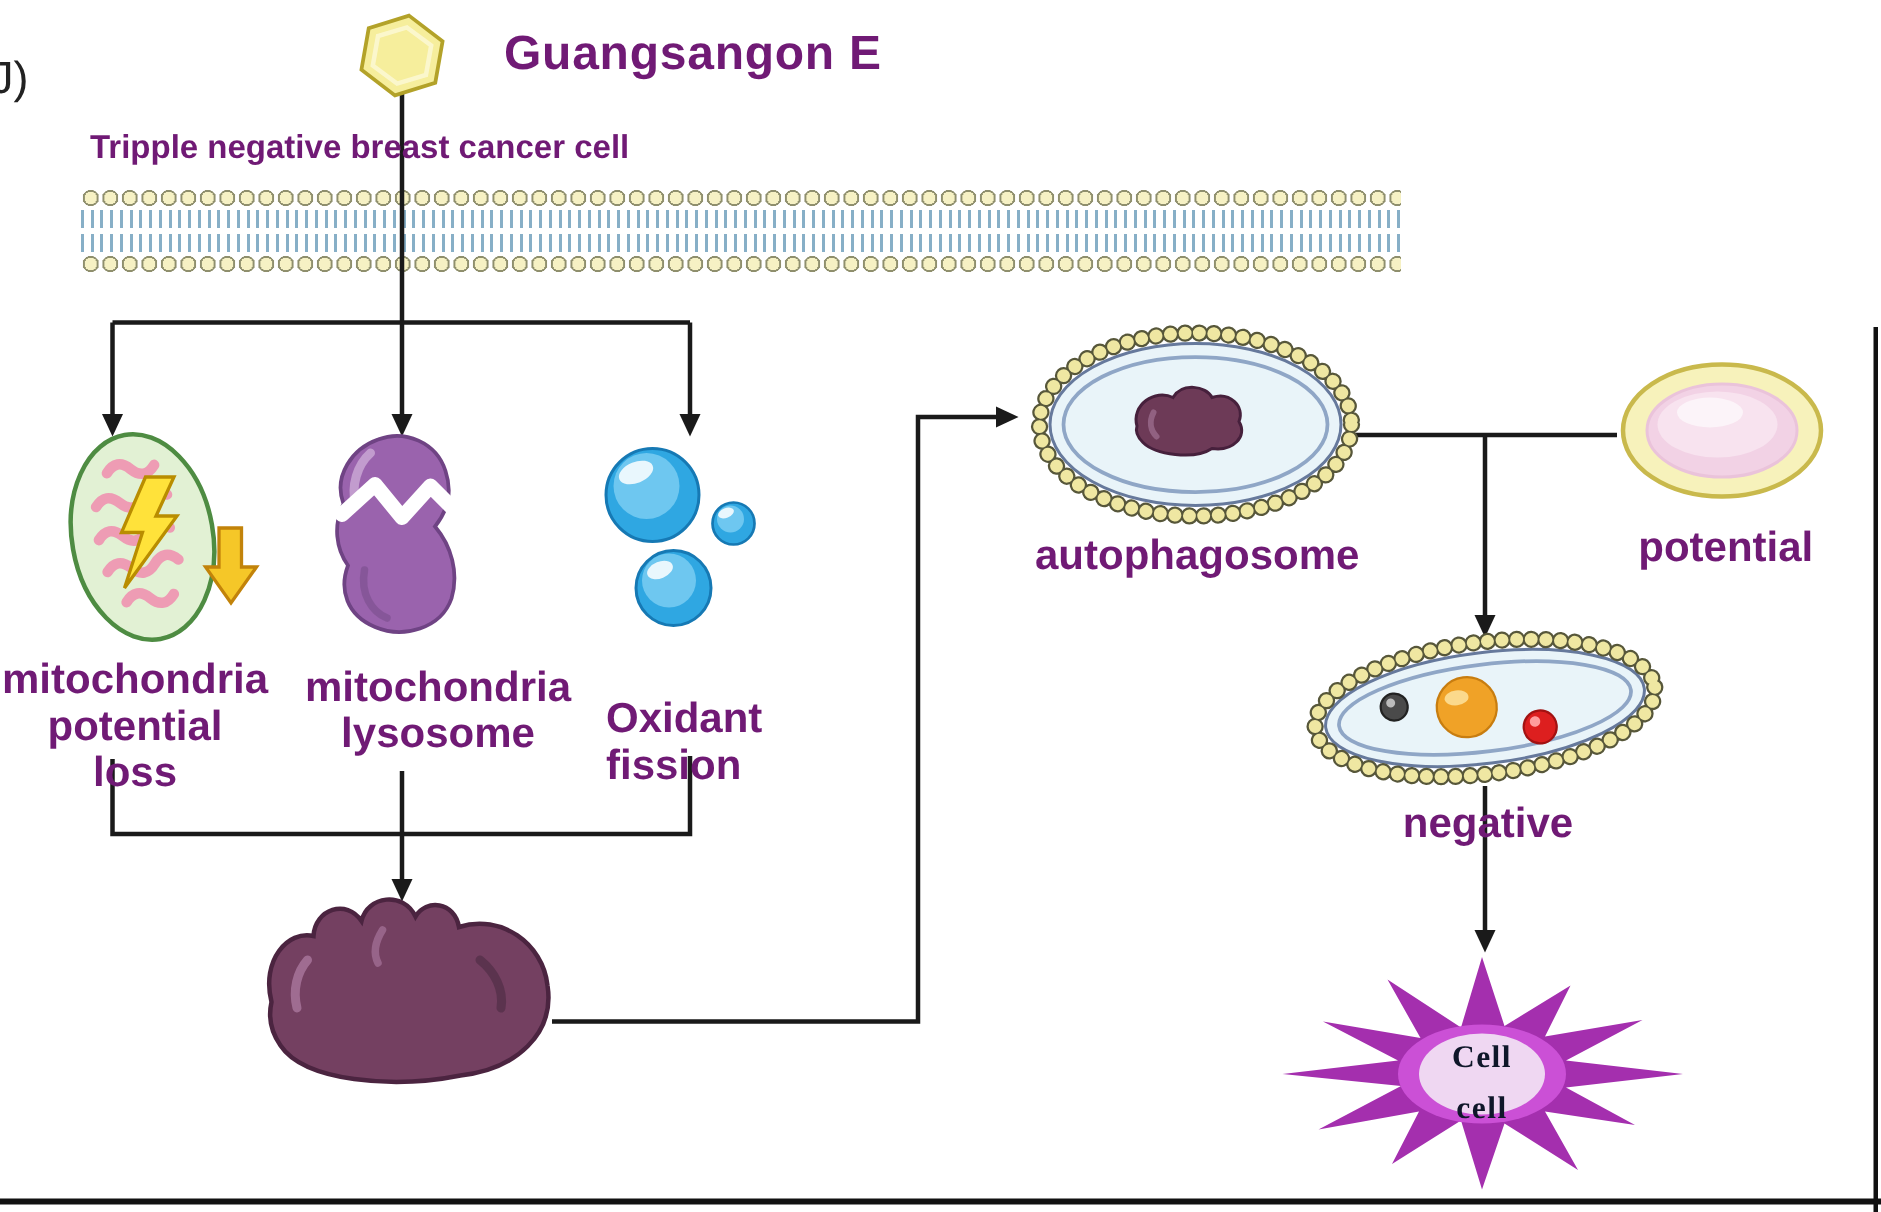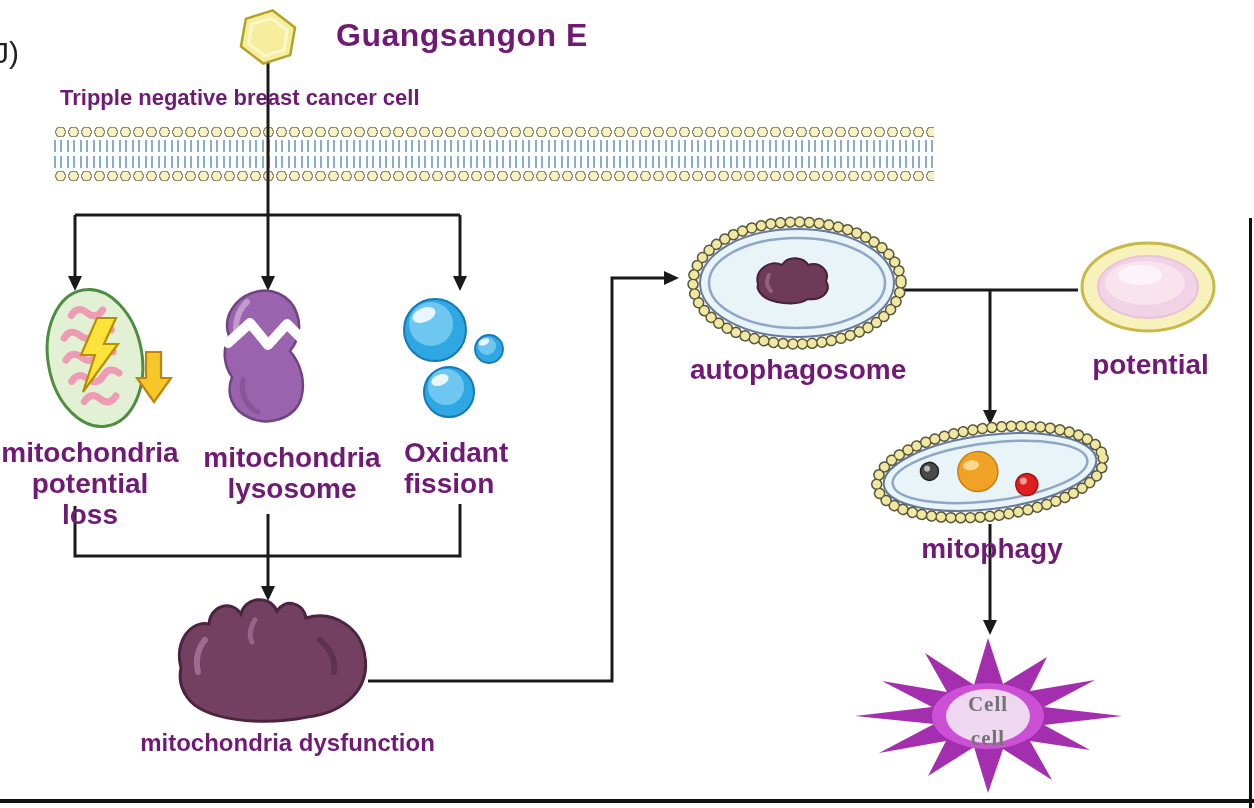--- a/index.html
+++ b/index.html
@@ -20,25 +20,25 @@
     background-image:
       linear-gradient(to bottom,transparent 12px,#ffffff 12px,#ffffff 16px,transparent 16px),
       repeating-linear-gradient(90deg,#87afc7 0 2px,transparent 2px 6.5px);
   }
   
   .lbl{position:absolute;z-index:3;font-weight:bold;color:#701a75;text-align:center;}
   .lbl-title{font-size:32px;letter-spacing:.5px;}
   .lbl-panel{font-size:30px;font-weight:normal;color:#222;}
   .lbl-cell{font-size:22px;text-align:left;}
   .lbl-node{font-size:28px;line-height:31px;}
-  .lbl-left{text-align:left;}
+  .lbl-left{text-align:left;margin-top:26px;}
   .lbl-big{font-size:24px;}
   .lbl-star{
     font-family:"Liberation Serif",serif;font-size:21px;line-height:34px;
-    color:#737373;letter-spacing:1px;
+    color:#0f172a;letter-spacing:1px;
   }
   
   .border-bottom{position:absolute;left:0;top:799px;width:1254px;height:4px;background:#111;z-index:4;}
   .border-right{position:absolute;left:1249px;top:218px;width:3px;height:590px;background:#111;z-index:4;}
 </style>
 </head>
 <body>
 
 <div class="canvas">
 
@@ -166,24 +166,23 @@
   <div class="lbl lbl-node" style="left:202px;top:442px;width:180px;">
     <span>mitochondria</span><br>
     <span>lysosome</span>
   </div>
 
   <div class="lbl lbl-node lbl-left" style="left:404px;top:437px;width:130px;">
     <span>Oxidant</span><br>
     <span>fission</span>
   </div>
 
-  <div class="lbl lbl-node lbl-big" style="left:115px;top:727px;width:345px;">mitochondria dysfunction</div>
   <div class="lbl lbl-node" style="left:690px;top:354px;width:215px;">autophagosome</div>
   <div class="lbl lbl-node" style="left:1083px;top:349px;width:135px;">potential</div>
-  <div class="lbl lbl-node" style="left:918px;top:533px;width:148px;">mitophagy</div>
+  <div class="lbl lbl-node" style="left:918px;top:533px;width:148px;">negative</div>
 
   <div class="lbl lbl-star" style="left:936px;top:687px;width:104px;">
     <span>Cell</span><br>
     <span>cell</span>
   </div>
 
   <div class="border-bottom"></div>
   <div class="border-right"></div>
 </div>
 

